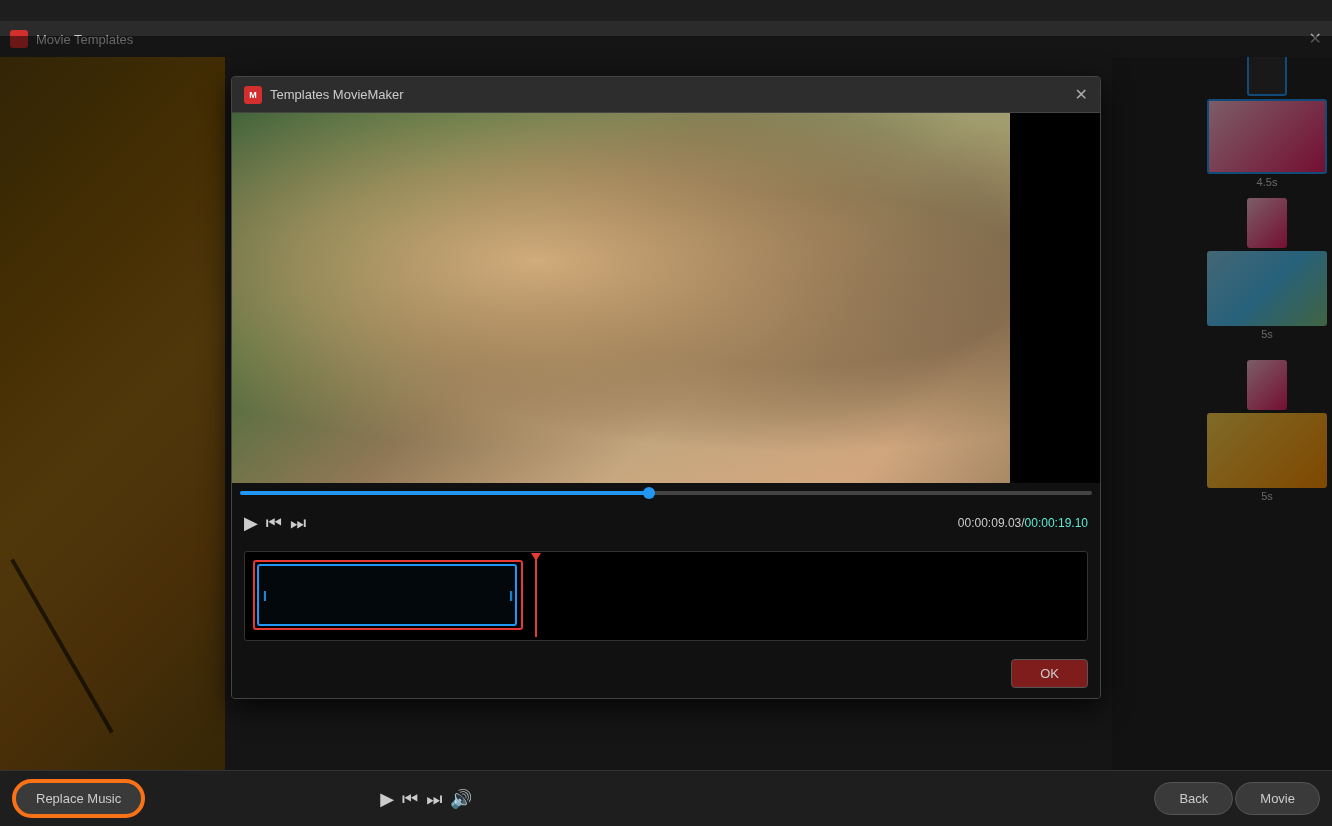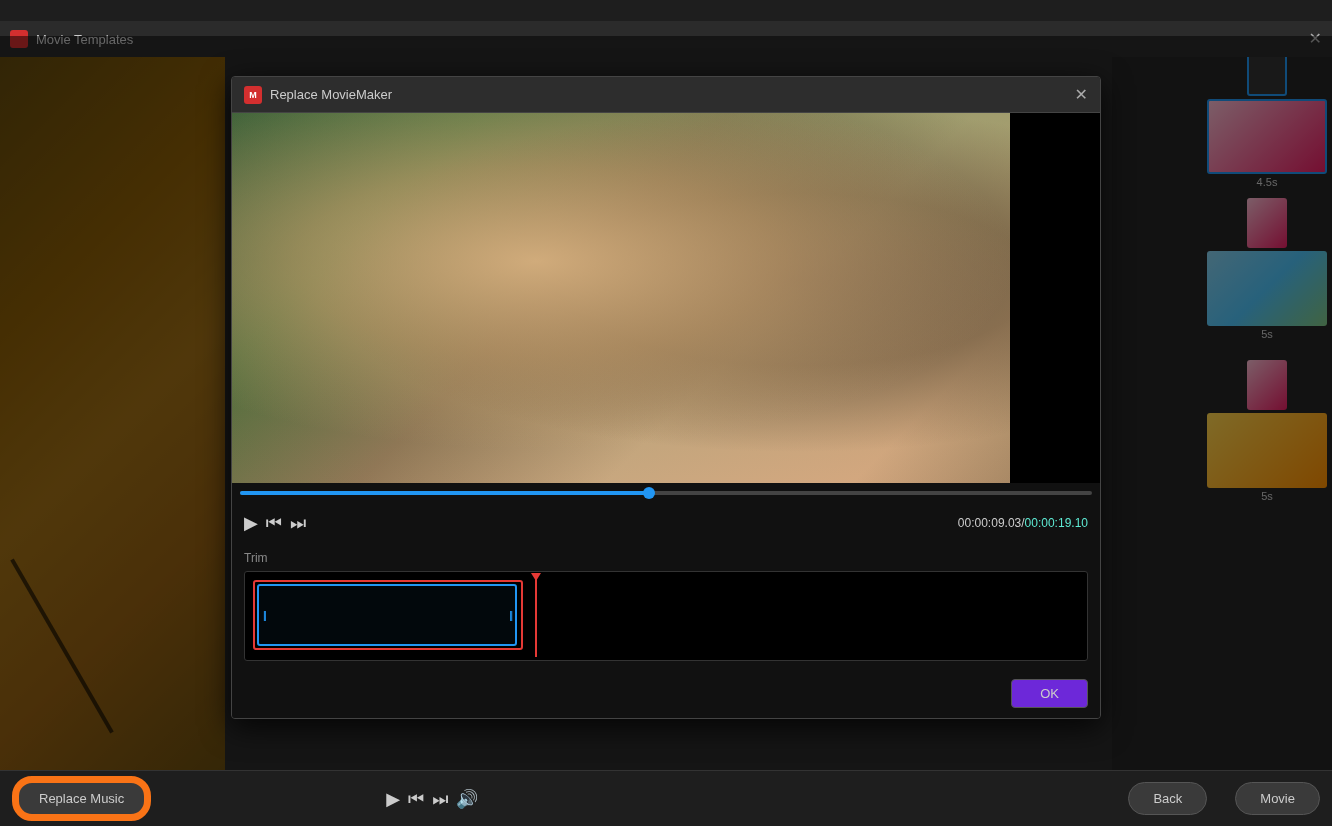--- a/index.html
+++ b/index.html
@@ -393,21 +393,21 @@
     }
 
     
     .ok-row {
       background: #111;
       display: flex;
       justify-content: flex-end;
       padding: 10px 12px;
     }
     .ok-btn {
-      background: #6d28d9;
+      background: #7f1d1d;
       color: #cccccc;
       border: 1px solid #555;
       border-radius: 4px;
       padding: 6px 28px;
       font-size: 13px;
       cursor: pointer;
     }
 
     
     .app-bottom-bar {
@@ -419,30 +419,30 @@
       background: #1e1e1e;
       border-top: 1px solid #333;
       display: flex;
       align-items: center;
       padding: 0 12px;
       z-index: 5;
     }
     .replace-btn {
       background: #3a3a3a;
       color: #cccccc;
-      border: 7px solid #f97316;
+      border: 4px solid #f97316;
       border-radius: 20px;
       padding: 8px 20px;
       font-size: 13px;
       cursor: pointer;
     }
     .right-action-btns {
       margin-left: auto;
       display: flex;
-      gap: 28px;
+      gap: 2px;
     }
     .action-btn {
       background: #3a3a3a;
       color: #cccccc;
       border: 1px solid #555;
       border-radius: 20px;
       padding: 8px 24px;
       font-size: 13px;
       cursor: pointer;
     }
@@ -502,21 +502,21 @@
           </div>
         </div>
       </div>
     </div>
 
     <div class="dialog-overlay">
       <div class="dialog">
 
         <div class="dialog-title-bar">
           <div class="dialog-logo">M</div>
-          <span class="dialog-title-text">Replace MovieMaker</span>
+          <span class="dialog-title-text">Templates MovieMaker</span>
           <button class="dialog-close">✕</button>
         </div>
 
         <div class="video-preview">
           <div class="video-left-black"></div>
           <div class="video-preview-img">
             <div class="couple-overlay"></div>
           </div>
           <div class="video-right-black"></div>
         </div>
@@ -532,21 +532,20 @@
         <div class="controls-row">
           <button class="ctrl-icon">▶</button>
           <button class="ctrl-icon">⏮</button>
           <button class="ctrl-icon">⏭</button>
           <div class="time-display">
             <span class="time-current">00:00:09.03</span><span class="time-current">/</span><span class="time-total">00:00:19.10</span>
           </div>
         </div>
 
         <div class="trim-section">
-          <div class="trim-label">Trim</div>
           <div class="trim-timeline">
             <div class="trim-selection"></div>
             <div class="trim-handle"></div>
             <div class="trim-playhead"></div>
           </div>
         </div>
 
         <div class="ok-row">
           <button class="ok-btn">OK</button>
         </div>

